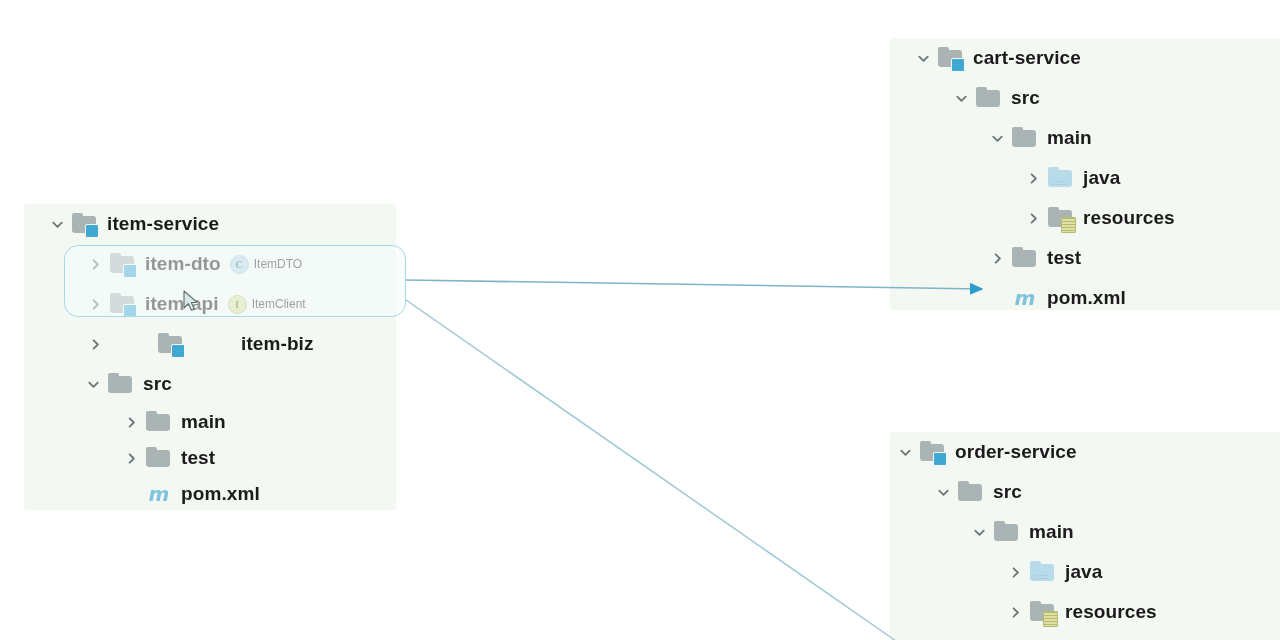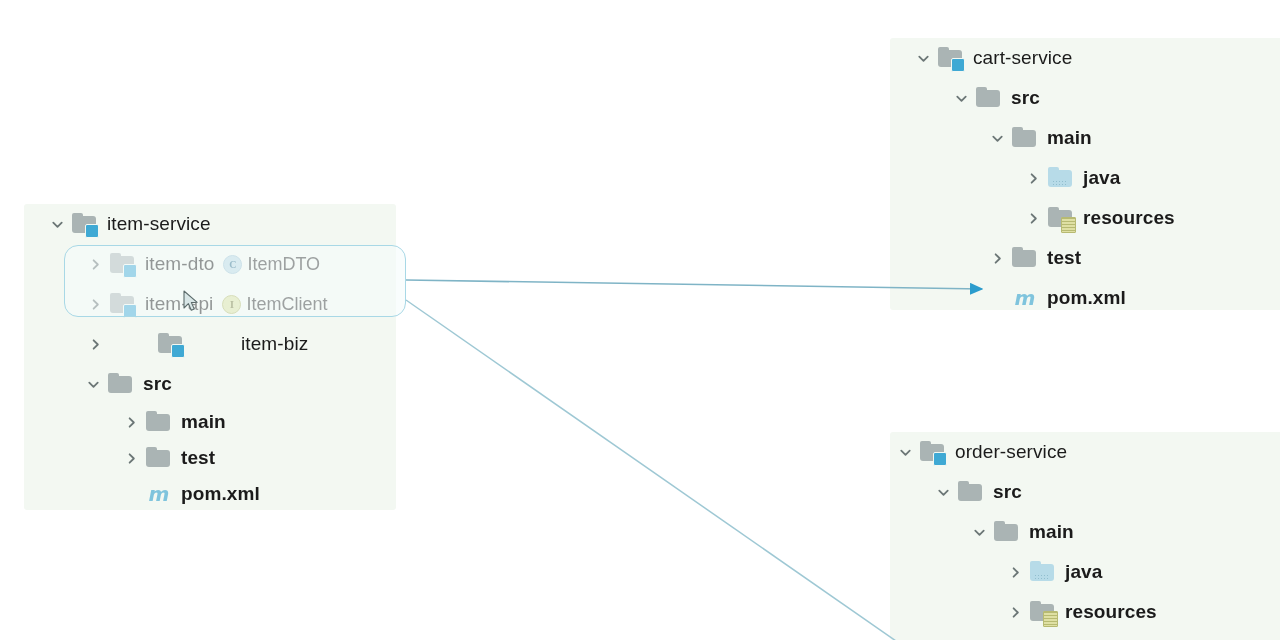--- a/index.html
+++ b/index.html
@@ -77,33 +77,33 @@
   
   .micon{
     width:26px;height:22px;flex:0 0 26px;margin-right:9px;
     display:inline-flex;align-items:center;justify-content:center;
     color:#7fc4dd;font-style:italic;font-weight:700;font-size:20px;
     line-height:1;font-family:"DejaVu Sans",sans-serif;
   }
 
   
   .lbl{font-size:19px;color:#1b1b1b;letter-spacing:.1px;}
-  .lbl.bold{font-weight:400;}
+  .lbl.bold{font-weight:700;}
   .lbl.reg{font-weight:700;}
 
   
   .minisym{
     width:17px;height:17px;border-radius:50%;
     display:inline-flex;align-items:center;justify-content:center;
     font-size:10px;font-weight:700;margin:0 5px 0 9px;flex:0 0 17px;
     font-family:"Liberation Serif",serif;
   }
   .minisym.cls{background:#b9d7e3;color:#2d6f8d;border:1px solid #9cc3d3;}
   .minisym.iface{background:#dadfa0;color:#6c7030;border:1px solid #b4ba6a;}
-  .mininame{font-size:18px;color:#333;font-weight:400;}
+  .mininame{font-size:12px;color:#333;font-weight:400;}
 
   
   #selection-box{
     position:absolute;left:64px;top:245px;width:342px;height:72px;
     border:1.6px solid #a8d8e6;border-radius:14px;
     background:rgba(244,251,252,.55);
     box-sizing:border-box;
     pointer-events:none;
   }
 

